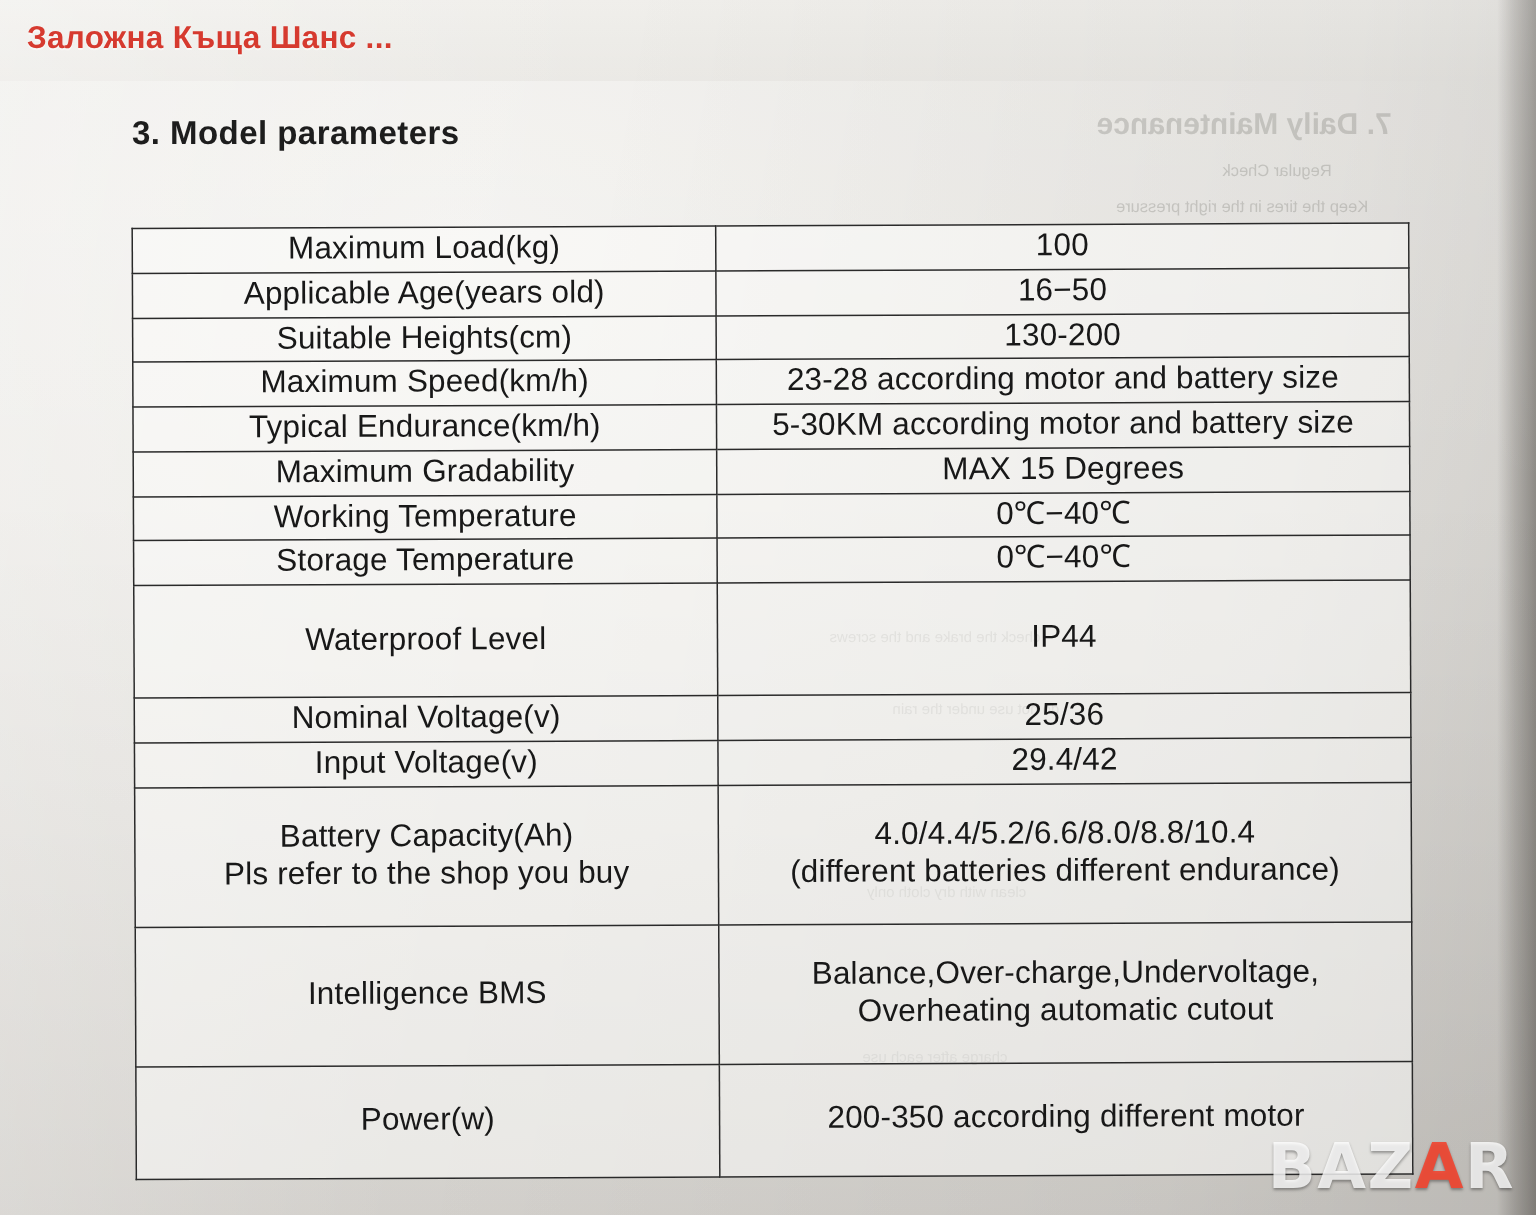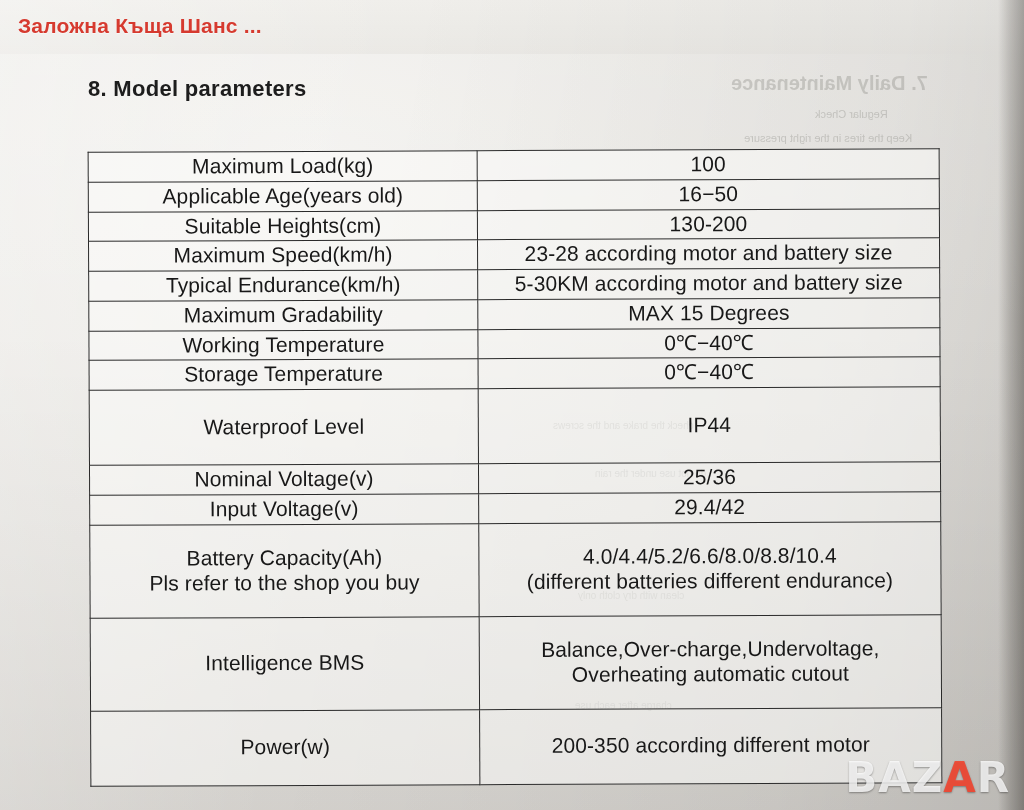--- a/index.html
+++ b/index.html
@@ -157,21 +157,21 @@
 <div class="site-title">Заложна Къща Шанс ...</div>
 
 <div class="ghost g1">7. Daily Maintenance</div>
 <div class="ghost g2">Regular Check</div>
 <div class="ghost g3">Keep the tires in the right pressure</div>
 <div class="ghost g4">check the brake and the screws</div>
 <div class="ghost g5">do not use under the rain</div>
 <div class="ghost g6">clean with dry cloth only</div>
 <div class="ghost g7">charge after each use</div>
 
-<div class="heading">8. Model parameters</div>
+<div class="heading">3. Model parameters</div>
 
 <div class="spec-table-wrap">
   <table class="spec">
     <tbody id="spec-body">
         <tr>
           <td class="label">
             <span class="sub">Maximum Load(kg)</span>
           </td>
           <td class="value">
             <span class="sub">100</span>

